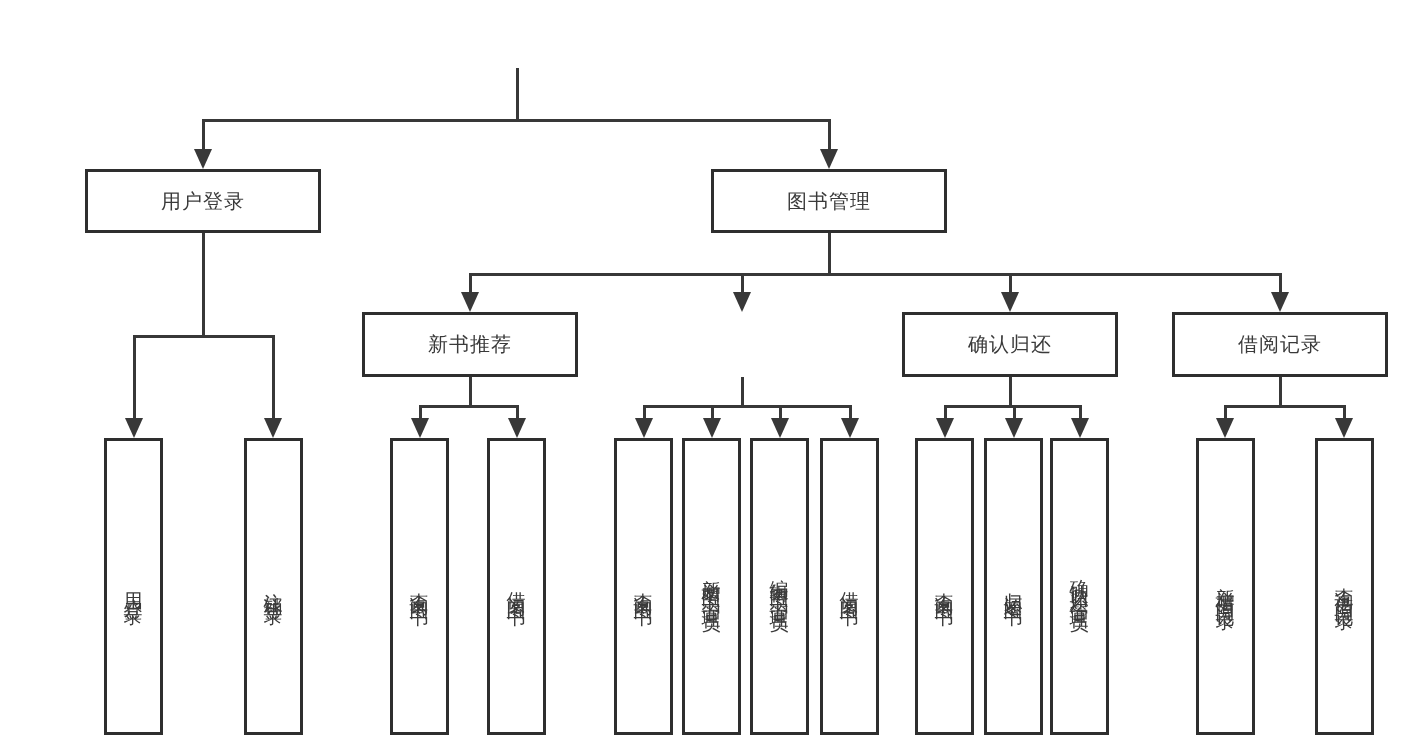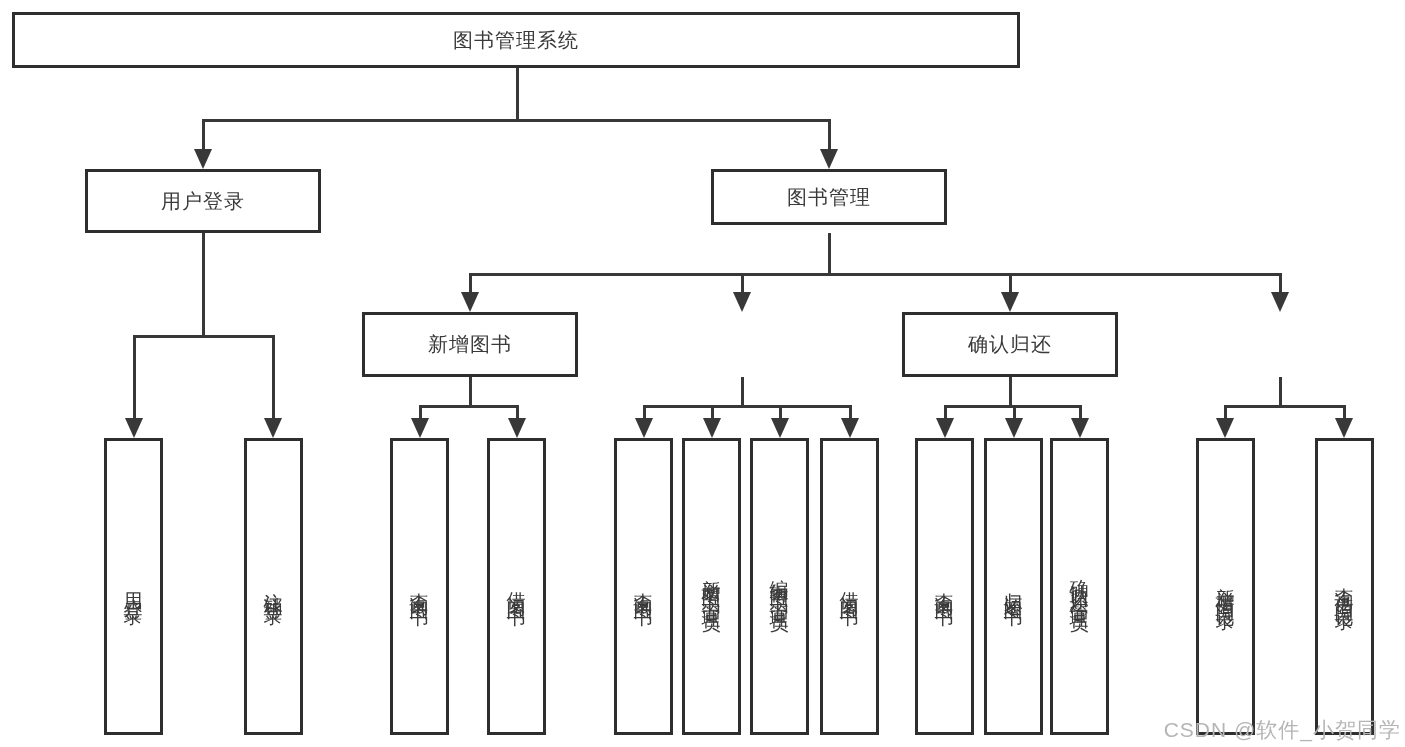--- a/index.html
+++ b/index.html
@@ -54,36 +54,36 @@
     letter-spacing: 1px;
     white-space: nowrap;
     z-index: 5;
   }
 </style>
 </head>
 <body>
 
 <div class="canvas">
 
-  <div class="node h" style="left:12px;top:12px;width:1008px;height:56px">
-    <span>图书管理系统</span>
-  </div>
 
   <div class="node h" style="left:85px;top:169px;width:236px;height:64px">
     <span>用户登录</span>
   </div>
-  <div class="node h" style="left:711px;top:169px;width:236px;height:56px">
+  <div class="node h" style="left:711px;top:169px;width:236px;height:64px">
     <span>图书管理</span>
   </div>
 
   <div class="node h" style="left:362px;top:312px;width:216px;height:65px">
-    <span>新增图书</span>
+    <span>新书推荐</span>
   </div>
   <div class="node h" style="left:902px;top:312px;width:216px;height:65px">
     <span>确认归还</span>
+  </div>
+  <div class="node h" style="left:1172px;top:312px;width:216px;height:65px">
+    <span>借阅记录</span>
   </div>
 
   <div class="node v" style="left:104px;top:438px;width:59px;height:297px">
     <span>用户登录</span>
   </div>
   <div class="node v" style="left:244px;top:438px;width:59px;height:297px">
     <span>注销登录</span>
   </div>
 
   <div class="node v" style="left:390px;top:438px;width:59px;height:297px">
@@ -116,21 +116,20 @@
     <span>确认归还（管理员）</span>
   </div>
 
   <div class="node v" style="left:1196px;top:438px;width:59px;height:297px">
     <span>新增借阅记录</span>
   </div>
   <div class="node v" style="left:1315px;top:438px;width:59px;height:297px">
     <span>查询借阅记录</span>
   </div>
 
-  <div class="watermark">CSDN @软件_小贺同学</div>
 <div class="line" style="left: 515.5px; top: 68px; width: 3px; height: 54px;"></div>
     <div class="line" style="left: 201.5px; top: 118.5px; width: 629px; height: 3px;"></div>
     <div class="line" style="left: 201.5px; top: 120px; width: 3px; height: 32px;"></div>
     <div class="line" style="left: 827.5px; top: 120px; width: 3px; height: 32px;"></div>
     <div class="line" style="left: 201.5px; top: 233px; width: 3px; height: 104px;"></div>
     <div class="line" style="left: 132.5px; top: 334.5px; width: 142px; height: 3px;"></div>
     <div class="line" style="left: 132.5px; top: 336px; width: 3px; height: 84px;"></div>
     <div class="line" style="left: 271.5px; top: 336px; width: 3px; height: 84px;"></div>
     <div class="line" style="left: 827.5px; top: 233px; width: 3px; height: 43px;"></div>
     <div class="line" style="left: 468.5px; top: 272.5px; width: 813px; height: 3px;"></div>

